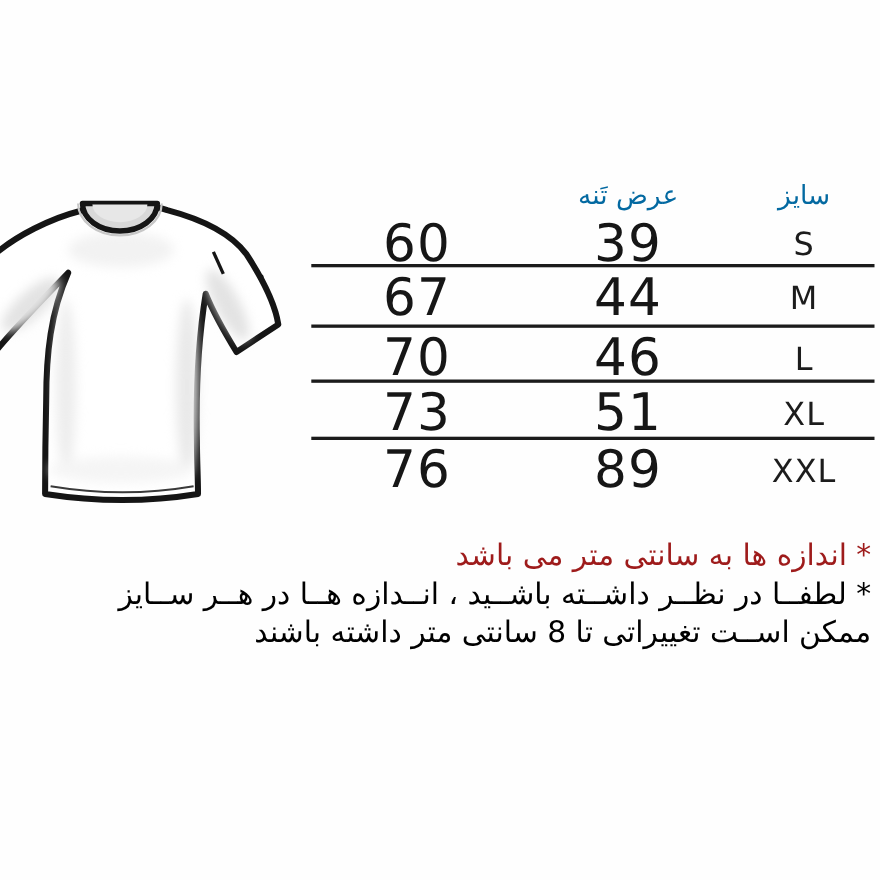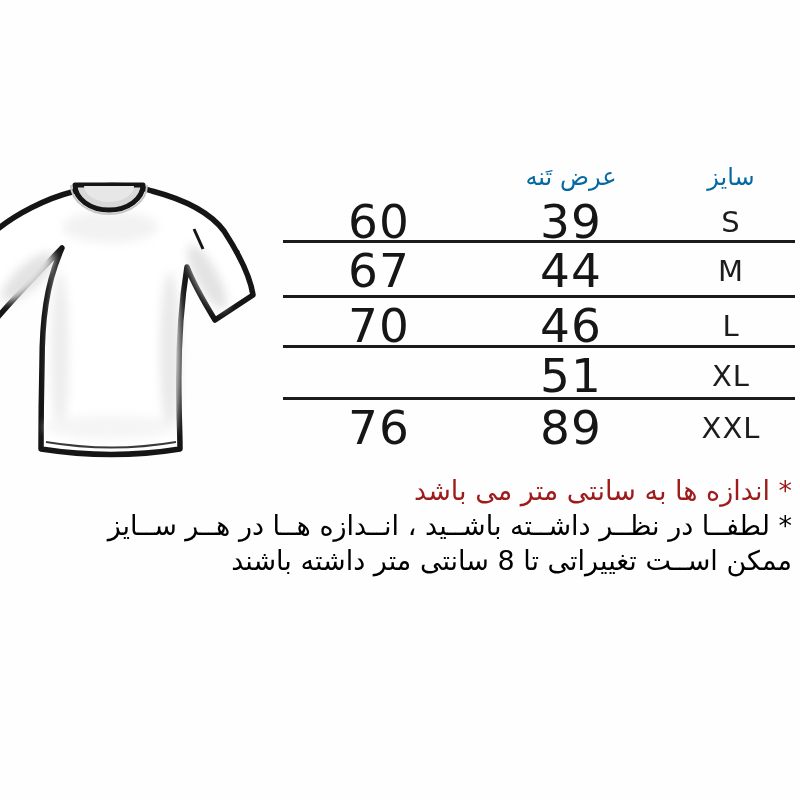--- a/index.html
+++ b/index.html
@@ -53,21 +53,21 @@
   }
   .size-label{
     font-size:29px;
     color:#1c1c1c;
     letter-spacing:1px;
   }
 
   
   .notes{
     position:absolute;
-    top:473px; right:8px;
+    top:488px; right:8px;
     width:680px;
     direction:rtl;
   }
   .note{
     font-size:27px;
     line-height:35px;
     white-space:nowrap;
   }
   .note-red{ color:#9e1b1b; }
   .note-navy{ color:#000000; }
@@ -136,20 +136,21 @@
 
     <div class="trow r3 sep">
       <div class="size-label">L</div>
       <div class="num">46</div>
       <div class="num">70</div>
     </div>
 
     <div class="trow r4 sep">
       <div class="size-label">XL</div>
       <div class="num">51</div>
+      <div class="num">73</div>
     </div>
 
     <div class="trow r5">
       <div class="size-label">XXL</div>
       <div class="num">89</div>
       <div class="num">76</div>
     </div>
   </div>
 
   <div class="notes" dir="rtl">

